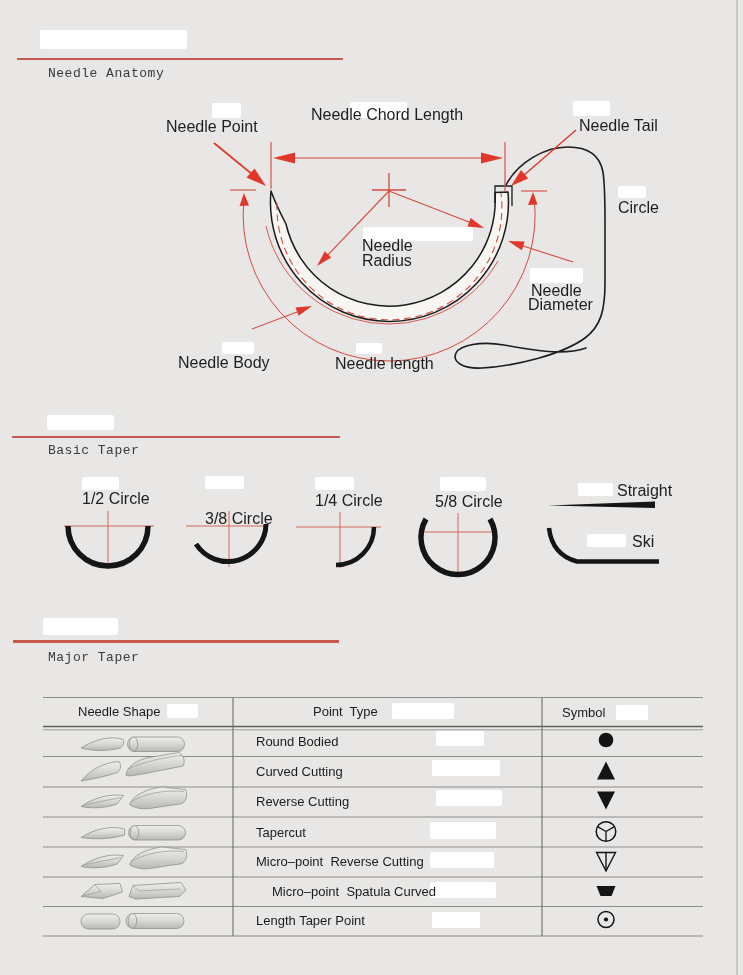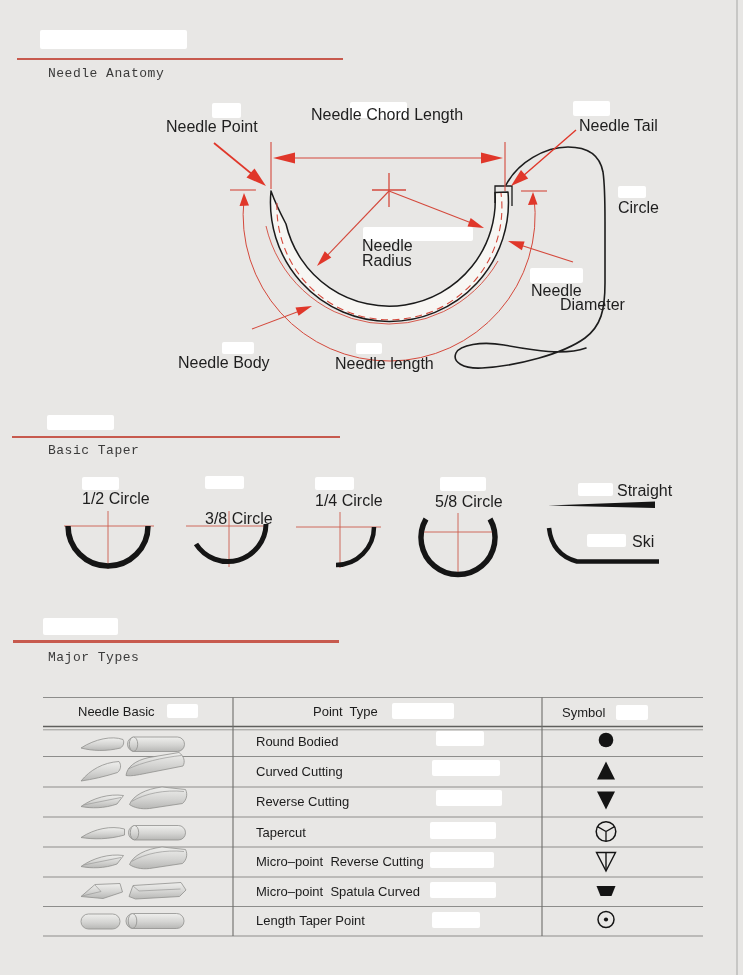--- a/index.html
+++ b/index.html
@@ -216,46 +216,46 @@
   <div class="whitebox" style="left:430px;top:882px;width:66px;height:16px"></div>
   <div class="whitebox" style="left:432px;top:912px;width:48px;height:16px"></div>
 
   <div class="redline" style="left:17px;top:58px;width:326px;height:2px"></div>
   <div class="sec-title" style="left:48px;top:66px">Needle Anatomy</div>
 
   <div class="redline" style="left:12px;top:436px;width:328px;height:2px"></div>
   <div class="sec-title" style="left:48px;top:443px">Basic Taper</div>
 
   <div class="redline" style="left:13px;top:640px;width:326px;height:3px"></div>
-  <div class="sec-title" style="left:48px;top:650px">Major Types</div>
+  <div class="sec-title" style="left:48px;top:650px">Major Taper</div>
 
   <div class="label" style="left:166px;top:120px">Needle Point</div>
   <div class="label" style="left:311px;top:108px">Needle Chord Length</div>
   <div class="label" style="left:579px;top:119px">Needle Tail</div>
   <div class="label" style="left:618px;top:201px">Circle</div>
   <div class="label" style="left:362px;top:239px">Needle</div>
   <div class="label" style="left:362px;top:254px">Radius</div>
   <div class="label" style="left:531px;top:284px">Needle</div>
-  <div class="label" style="left:560px;top:298px">Diameter</div>
+  <div class="label" style="left:528px;top:298px">Diameter</div>
   <div class="label" style="left:178px;top:356px">Needle Body</div>
   <div class="label" style="left:335px;top:357px">Needle length</div>
 
   <div class="label" style="left:82px;top:492px">1/2 Circle</div>
   <div class="label" style="left:205px;top:512px">3/8 Circle</div>
   <div class="label" style="left:315px;top:494px">1/4 Circle</div>
   <div class="label" style="left:435px;top:495px">5/8 Circle</div>
   <div class="label" style="left:617px;top:484px">Straight</div>
   <div class="label" style="left:632px;top:535px">Ski</div>
 
-  <div class="thead" style="left:78px;top:704px">Needle Basic</div>
+  <div class="thead" style="left:78px;top:704px">Needle Shape</div>
   <div class="thead" style="left:313px;top:704px">Point  Type</div>
   <div class="thead" style="left:562px;top:705px">Symbol</div>
 
   <div class="cell" style="left:256px;top:734px">Round Bodied</div>
   <div class="cell" style="left:256px;top:764px">Curved Cutting</div>
   <div class="cell" style="left:256px;top:794px">Reverse Cutting</div>
   <div class="cell" style="left:256px;top:825px">Tapercut</div>
   <div class="cell" style="left:256px;top:854px">Micro–point  Reverse Cutting</div>
-  <div class="cell" style="left:256px;top:884px">Micro–point  Spatula Curved</div>
+  <div class="cell" style="left:272px;top:884px">Micro–point  Spatula Curved</div>
   <div class="cell" style="left:256px;top:913px">Length Taper Point</div>
 
   <div class="edge" style="left:736px"></div>
 </div>
 
 </body></html>

